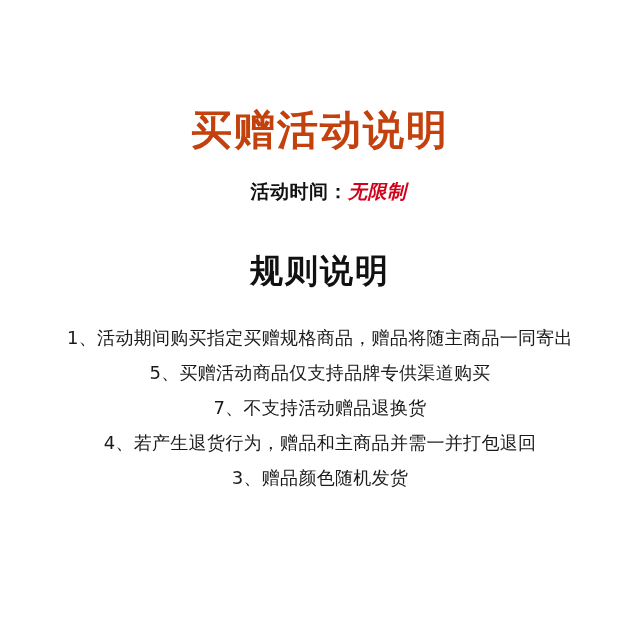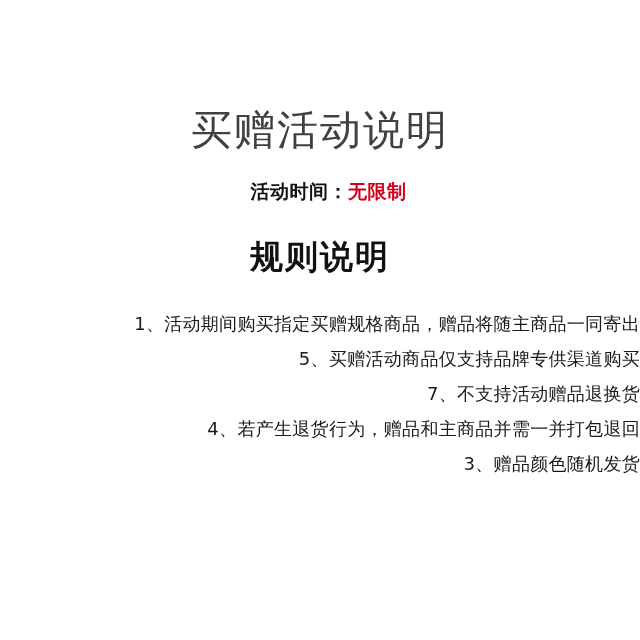--- a/index.html
+++ b/index.html
@@ -20,55 +20,56 @@
     height: 640px;
     position: relative;
     box-sizing: border-box;
     display: flex;
     flex-direction: column;
     align-items: center;
   }
   .main-title {
     margin-top: 108px;
     font-size: 41px;
-    font-weight: 400;
+    font-weight: 700;
     letter-spacing: 2px;
-    color: #404040;
+    color: #c2410c;
     line-height: 1.1;
     text-align: left;
   }
   .subtitle-row {
     margin-top: 26px;
     font-size: 19px;
     font-weight: 700;
     text-align: center;
     color: #111111;
     letter-spacing: 0.5px;
   }
   .subtitle-row .label {
     color: #111111;
     margin-left: 17px;
   }
   .subtitle-row .value {
     color: #d0021b;
+    font-style: italic;
   }
   .section-title {
-    margin-top: 30px;
+    margin-top: 44px;
     font-size: 33px;
     font-weight: 700;
     letter-spacing: 2px;
     color: #111111;
     text-align: center;
   }
   .rules {
     margin-top: 26px;
     width: 100%;
     display: flex;
     flex-direction: column;
-    align-items: flex-end;
+    align-items: center;
   }
   .rule-line {
     font-size: 18px;
     line-height: 1.95;
     color: #1a1a1a;
     text-align: center;
     letter-spacing: 0.3px;
     white-space: nowrap;
   }
 </style>

